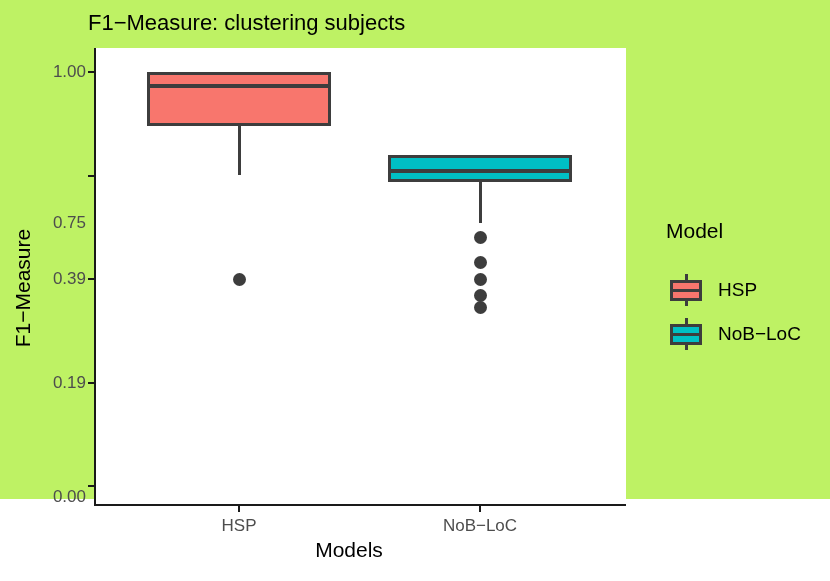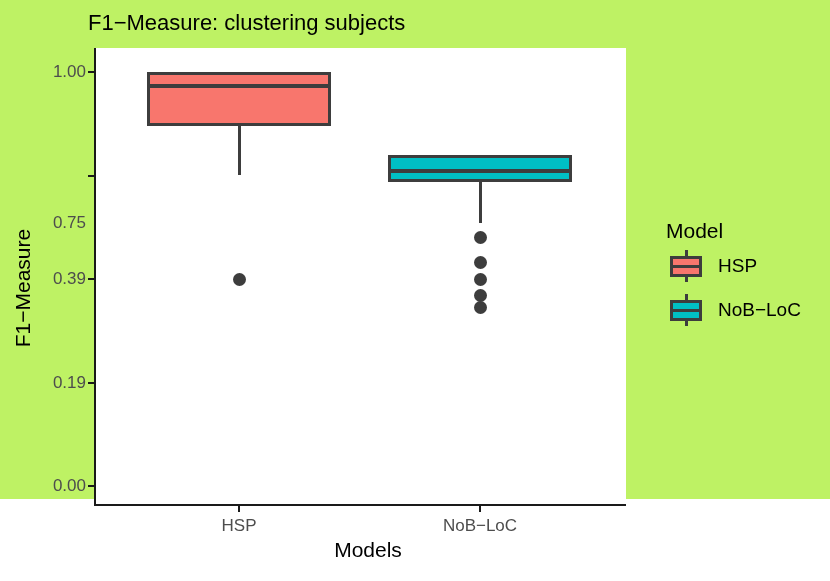--- a/index.html
+++ b/index.html
@@ -38,21 +38,21 @@
     font-size: 21px;
     line-height: 26px;
     color: #000000;
     text-align: center;
     transform-origin: 0 0;
     transform: translate(10px, 498px) rotate(-90deg);
     white-space: nowrap;
   }
   .x-axis-title {
     position: absolute;
-    left: 103px;
+    left: 84px;
     top: 537px;
     width: 530px;
     font-size: 21px;
     line-height: 26px;
     color: #000000;
     text-align: center;
   }
   .panel {
     position: absolute;
     left: 96px;
@@ -119,21 +119,21 @@
   .legend {
     position: absolute;
     left: 664px;
     top: 218px;
     width: 160px;
   }
   .legend-title {
     font-size: 21px;
     line-height: 26px;
     color: #000000;
-    margin-bottom: 0;
+    margin-bottom: 24px;
     margin-left: 2px;
   }
   .legend-row {
     display: flex;
     align-items: center;
     height: 44px;
   }
   .legend-key {
     position: relative;
     width: 44px;
@@ -206,21 +206,21 @@
 
   <div class="y-axis-title">F1−Measure</div>
 
   <div class="panel" id="panel"></div>
 
   <div class="axis-line-y"></div>
   <div class="axis-line-x"></div>
 
   <div id="y-ticks">
       <div class="y-tick-mark" style="top: 485px;"></div>
-      <div class="y-tick-label-wrap" style="top: 477px;">
+      <div class="y-tick-label-wrap" style="top: 488px;">
         <div class="y-tick-label">0.00</div>
       </div>
       <div class="y-tick-mark" style="top: 381.5px;"></div>
       <div class="y-tick-label-wrap" style="top: 373.5px;">
         <div class="y-tick-label">0.19</div>
       </div>
       <div class="y-tick-mark" style="top: 278px;"></div>
       <div class="y-tick-label-wrap" style="top: 270px;">
         <div class="y-tick-label">0.39</div>
       </div>

